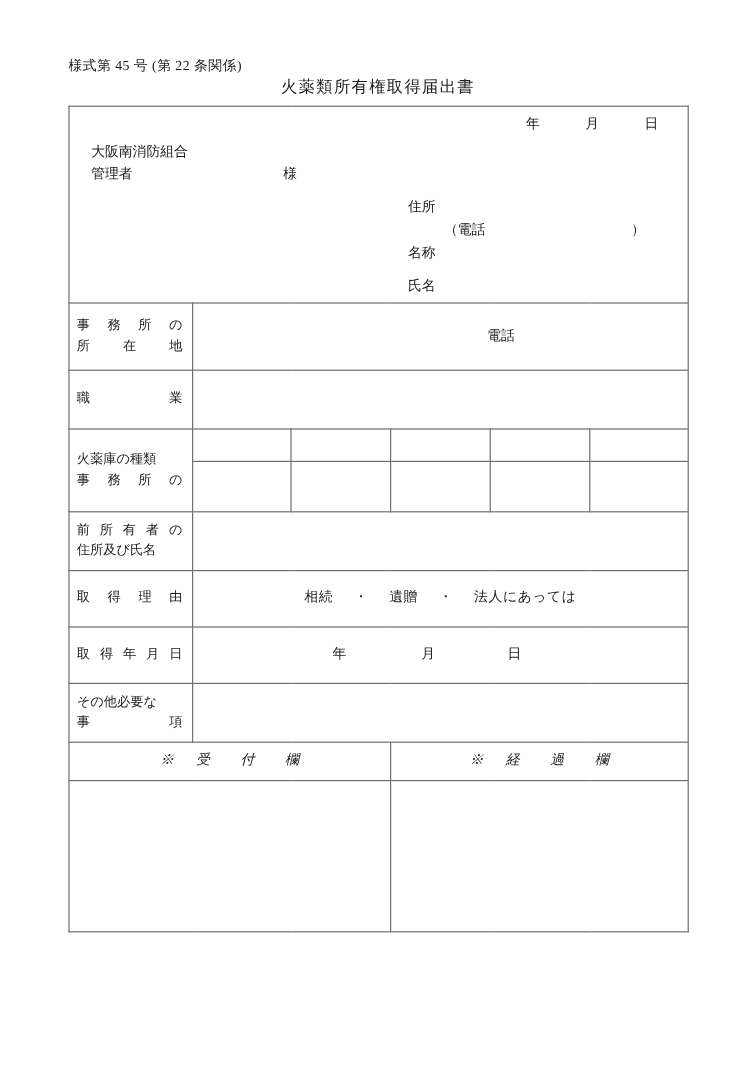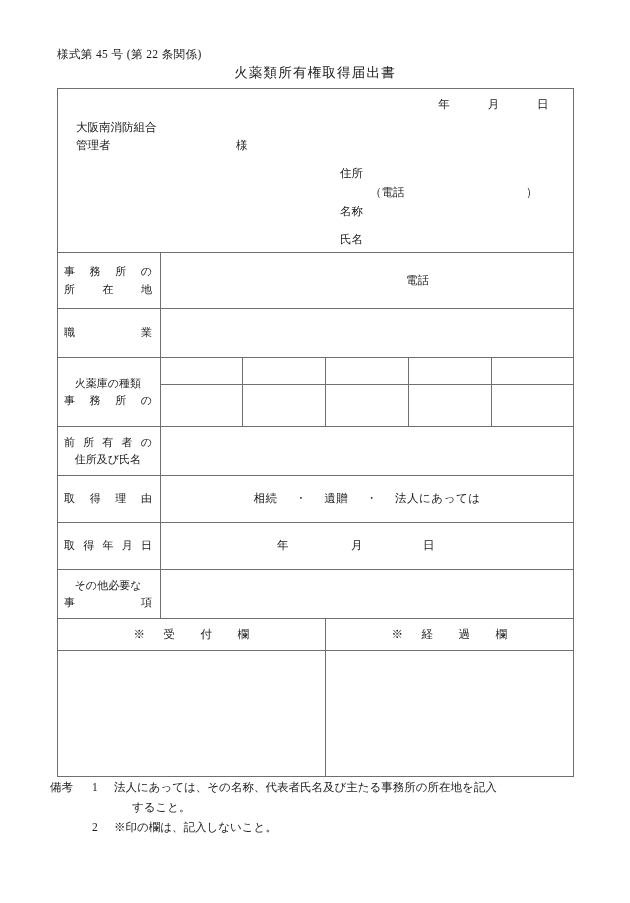--- a/index.html
+++ b/index.html
@@ -68,21 +68,20 @@
   
   .lbl .spread {
     display: block;
     text-align: justify;
     text-align-last: justify;
     white-space: nowrap;
   }
   .lbl .plain {
     display: block;
     white-space: nowrap;
-    text-align: center;
   }
 
   
   .td-head {
     height: 163px;
     position: relative;
   }
   .date-line {
     position: absolute;
     right: 24px;
@@ -129,21 +128,21 @@
   
   .cell { position: relative; }
   .h-office  { height: 47px; }
   .h-job     { height: 40px; margin-top: 31px; }
   .h-mag1    { height: 26px; }
   .h-mag2    { height: 41px; }
   .h-prev    { height: 40px; }
   .h-reason  { height: 38px; }
   .h-date    { height: 38px; }
   .h-other   { height: 40px; }
-  .h-rcpthd  { height: 31px; }
+  .h-rcpthd  { height: 31px; font-style: italic; }
   .h-rcptbody{ height: 125px; }
 
   .tel-inline {
     position: absolute;
     left: 245px;
     top: 50%;
     transform: translateY(-50%);
     white-space: nowrap;
     text-align: right;
   }
@@ -348,26 +347,14 @@
       </tr>
 
       <tr>
         <td class="cell h-rcptbody" colspan="3"></td>
         <td class="cell h-rcptbody" colspan="3"></td>
       </tr>
 
     </tbody>
   </table>
 
-  <div class="notes">
-    <div class="note-row">
-      <span class="kw">備考</span>
-      <span class="num">1</span>
-      <span>法人にあっては、その名称、代表者氏名及び主たる事務所の所在地を記入</span>
-    </div>
-    <div class="note-cont">すること。</div>
-    <div class="note-row">
-      <span class="num">2</span>
-      <span>※印の欄は、記入しないこと。</span>
-    </div>
-  </div>
 
 </div>
 
 </body></html>

